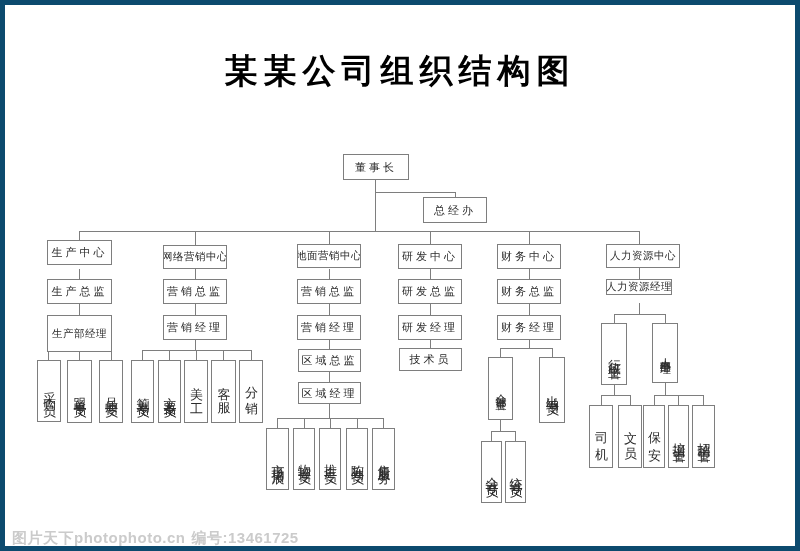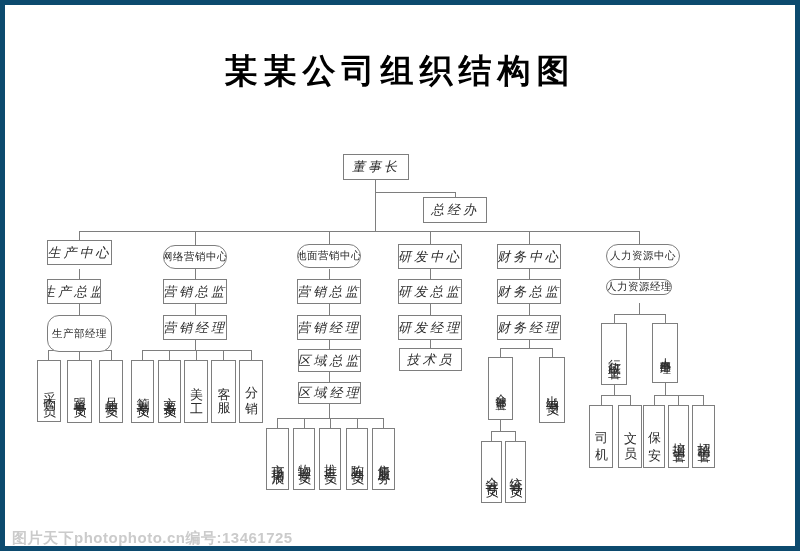--- a/index.html
+++ b/index.html
@@ -13,35 +13,35 @@
     font-family:"Liberation Sans", sans-serif; font-weight:bold;
     font-size:33px; letter-spacing:6px; color:#000000; white-space:nowrap;
   }
   .box {
     position:absolute; box-sizing:border-box; background:#ffffff;
     border:1px solid #7e7e7e; color:#2b2b2b;
     display:flex; align-items:center; justify-content:center;
     white-space:nowrap; overflow:hidden;
   }
   
-  .h  { font-size:13px; letter-spacing:3px;font-style:italic; }
-  .hs { font-size:10.5px; letter-spacing:0.5px;border-radius:12px; }
+  .h  { font-size:11px; letter-spacing:3px; }
+  .hs { font-size:10.5px; letter-spacing:0.5px; }
   
   .v  { writing-mode:vertical-rl; text-orientation:upright; }
   .v2 { font-size:13px; letter-spacing:16px; }
   .v3 { font-size:13px; letter-spacing:7px; }
   .v4 { font-size:13px; letter-spacing:2.5px; }
   .v5 { font-size:11px; letter-spacing:1.5px; }
   #lines { position:absolute; left:0; top:0; width:800px; height:551px; }
   #watermark {
     position:absolute; left:7px; top:524px;
     font-family:"Liberation Sans", sans-serif; font-weight:bold;
     font-size:15px; color:#cbcbcb; letter-spacing:0.5px;
   }
-  #watermark .wm-serial { margin-left:0; }
+  #watermark .wm-serial { margin-left:6px; }
 </style>
 </head>
 <body>
 
 <div id="canvas">
 
   <div id="title">某某公司组织结构图</div>
 
   <svg id="lines" viewBox="0 0 800 551" shape-rendering="crispEdges">
     <path fill="none" stroke="#7e7e7e" stroke-width="1" d="
@@ -57,21 +57,21 @@
       M634 263 V274 M634 298 V309 M609 309 H660 M609 309 V318 M660 309 V318
       M609 380 V390 M596 390 H625 M596 390 V400 M625 390 V400
       M660 378 V390 M649 390 H698 M649 390 V400 M673 390 V400 M698 390 V400
     "></path>
   </svg>
 
   <div class="box h" style="left:338px;top:149px;width:66px;height:26px">董事长</div>
   <div class="box h" style="left:418px;top:192px;width:64px;height:26px">总经办</div>
 
   <div class="box h" style="left:42px;top:235px;width:65px;height:25px">生产中心</div>
-  <div class="box h" style="left:42px;top:274px;width:54px;height:25px">生产总监</div>
+  <div class="box h" style="left:42px;top:274px;width:65px;height:25px">生产总监</div>
   <div class="box hs" style="left:42px;top:310px;width:65px;height:37px">生产部经理</div>
   <div class="box v v3" style="left:32px;top:355px;width:24px;height:62px">采购员</div>
   <div class="box v v4" style="left:62px;top:355px;width:25px;height:63px">跟单专员</div>
   <div class="box v v4" style="left:94px;top:355px;width:24px;height:63px">品质专员</div>
 
   <div class="box hs" style="left:158px;top:240px;width:64px;height:24px">网络营销中心</div>
   <div class="box h" style="left:158px;top:274px;width:64px;height:25px">营销总监</div>
   <div class="box h" style="left:158px;top:310px;width:64px;height:25px">营销经理</div>
   <div class="box v v4" style="left:126px;top:355px;width:23px;height:63px">策划专员</div>
   <div class="box v v4" style="left:153px;top:355px;width:23px;height:63px">文案专员</div>

